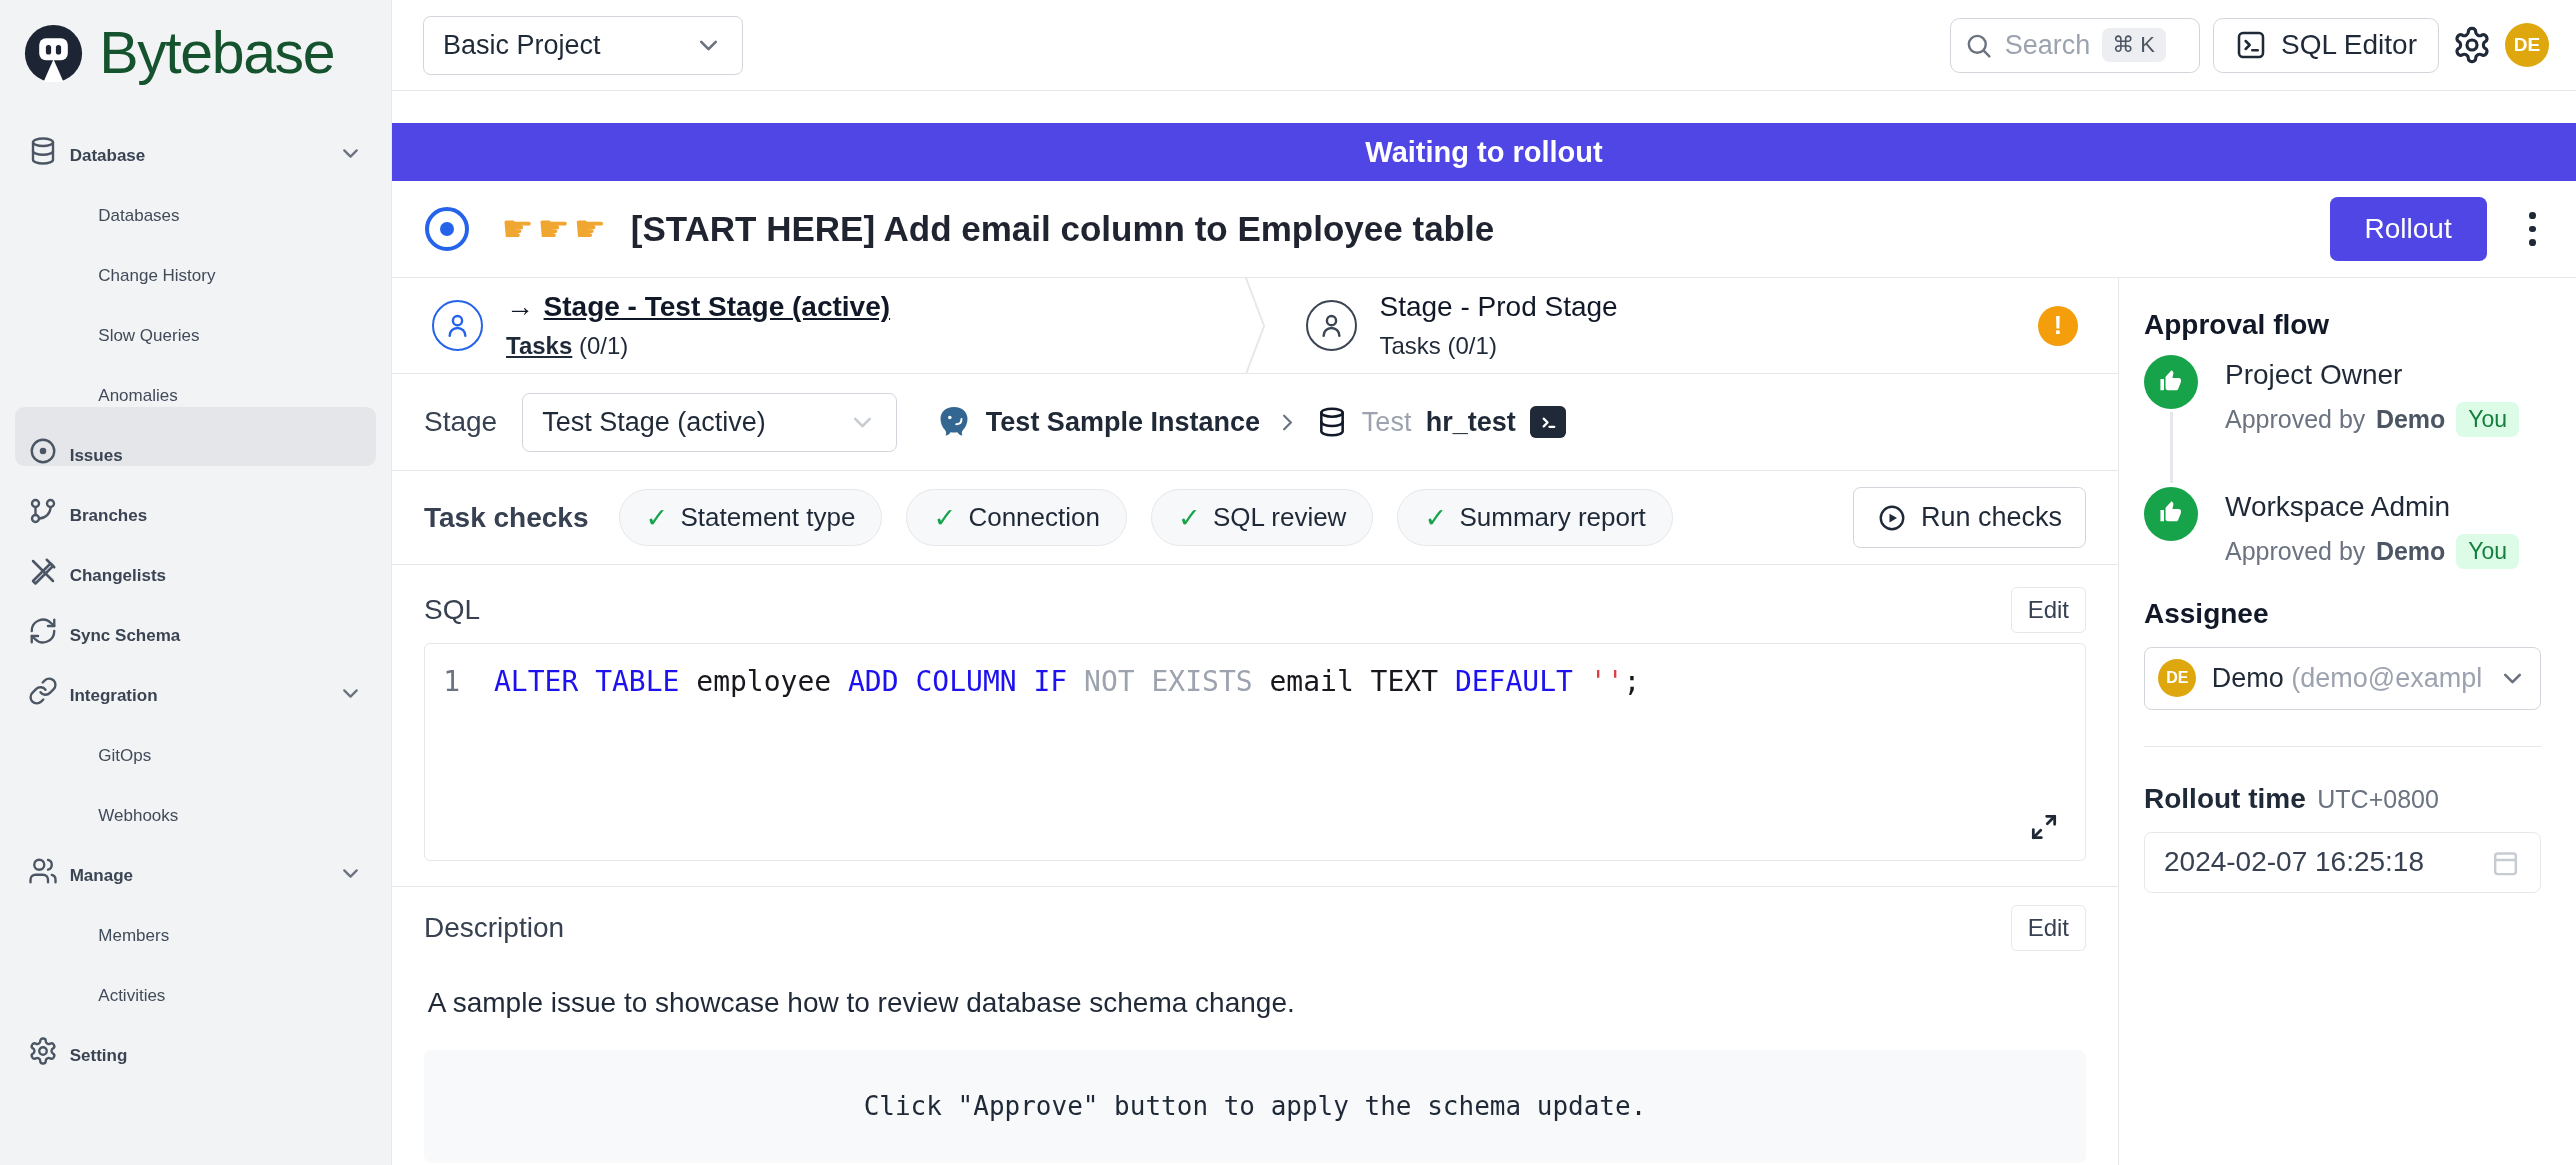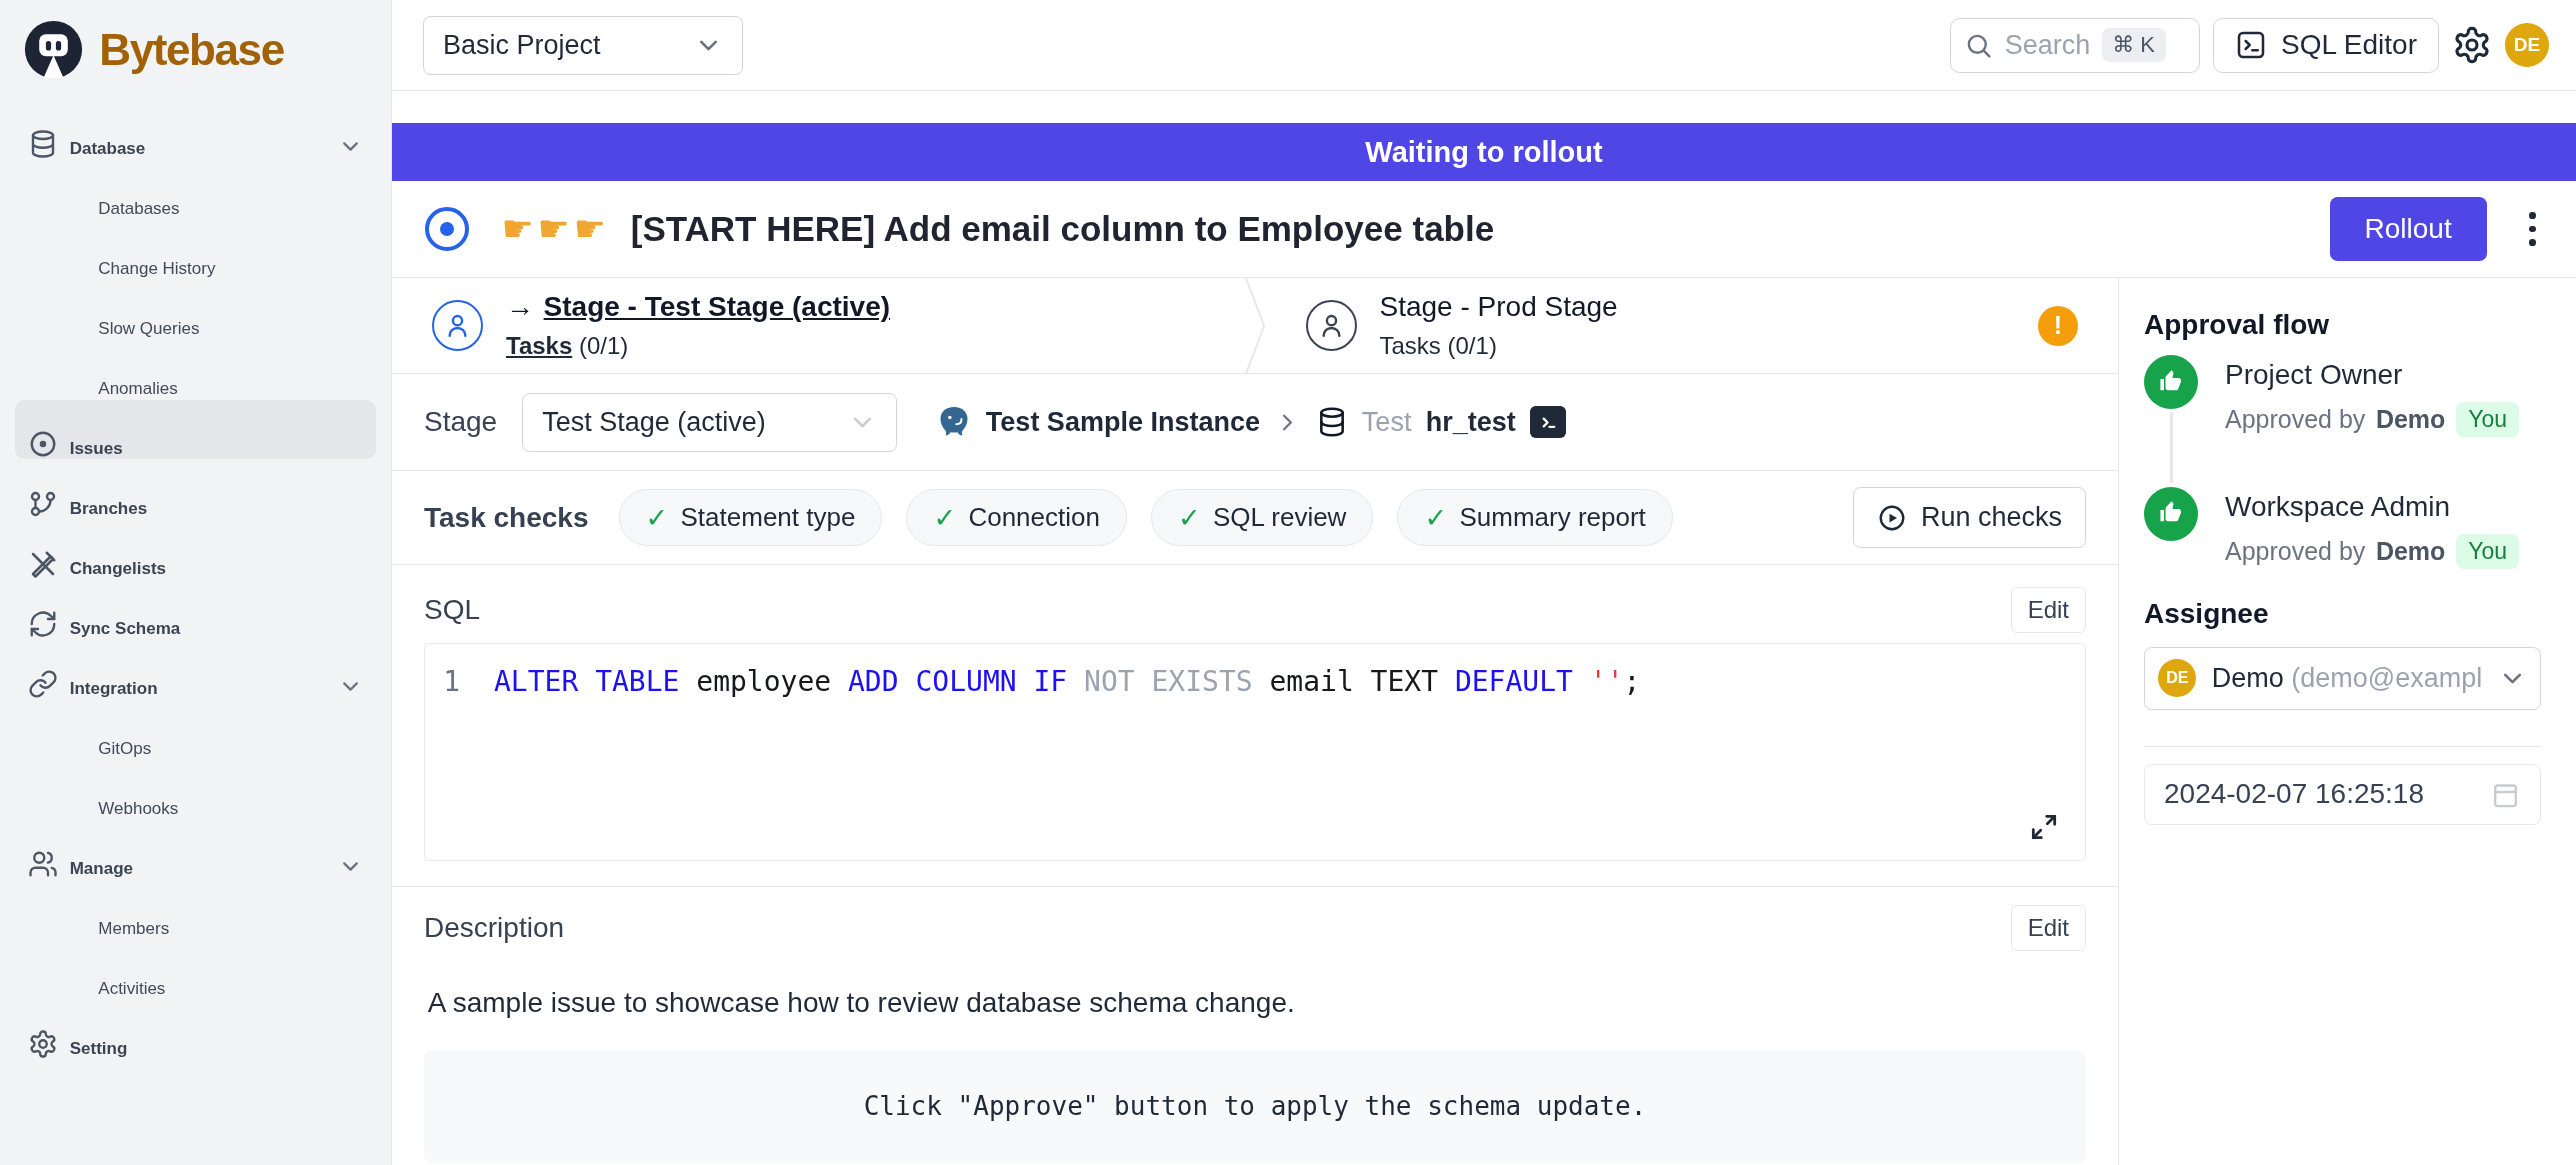--- a/index.html
+++ b/index.html
@@ -9,21 +9,21 @@
   }
   *{box-sizing:border-box}
   html,body{margin:0;padding:0;width:2576px;height:1166px;overflow:hidden;
     font-family:"Liberation Sans",sans-serif;color:var(--gray7);background:#fff}
   svg{display:block}
   .app{display:flex;width:2576px;height:1166px}
 
   
   .sidebar{width:392px;min-width:392px;background:#f1f3f5;border-right:1px solid var(--border);padding-top:13.4px}
   .logo{display:flex;align-items:center;gap:15.3px;padding:5.7px 21px 19px 23px}
-  .logo-text{font-size:44px;font-weight:700;letter-spacing:-1.4px;color:#a16207}
+  .logo-text{font-size:59px;font-weight:400;letter-spacing:-1.4px;color:#14532d}
   .nav-item{display:flex;align-items:flex-end;gap:12px;height:59px;margin:1px 15.3px;padding:0 12.4px;
     border-radius:9.6px;font-size:17px;color:#3b4453;cursor:pointer}
   .nav-item.top .nav-label{font-weight:600}
   .nav-item.sub{padding-left:83px;color:#414b59}
   .nav-item.selected{background:#e4e6e9}
   .nav-icon{width:30px;height:30px;color:var(--gray6)}
   .nav-chevron{width:25px;height:25px;margin-left:auto;color:var(--gray5)}
 
   
   .main{flex:1;display:flex;flex-direction:column;min-width:0}
@@ -560,20 +560,24 @@
             <span class="assignee-name">Demo</span>
             <span class="assignee-email">(demo@example</span>
           </span>
           <svg class="sel-chev" viewBox="0 0 30 30" width="29" height="29">
               <use href="#i-chevdown"></use>
             </svg>
         </div>
 
         <div class="panel-divider"></div>
 
+        <div class="rollout-label">
+          <span>Rollout time</span>
+          <span class="tz">UTC+0800</span>
+        </div>
         <div class="time-box">
           <span>2024-02-07 16:25:18</span>
           <svg class="cal-ic" viewBox="0 0 32 32" width="31" height="31">
               <use href="#i-calendar"></use>
             </svg>
         </div>
       </div>
 
     </div>
   </div>

